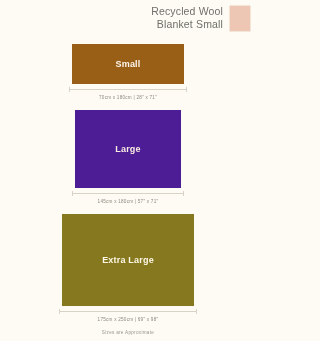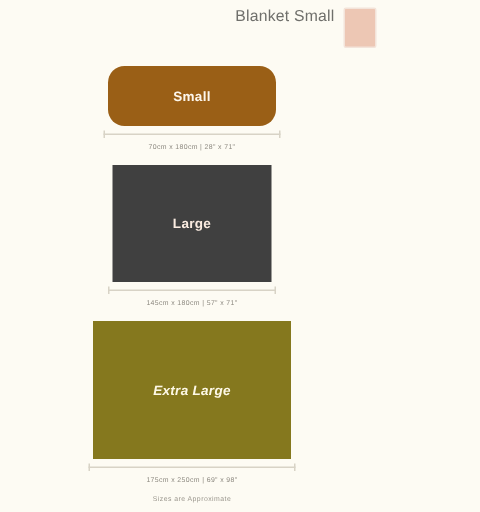--- a/index.html
+++ b/index.html
@@ -139,52 +139,53 @@
     white-space: nowrap;
   }
 </style>
 </head>
 <body>
 
 <div class="page">
 
   <div class="header">
     <div class="header-title">
+      <span class="line">Recycled Wool</span>
       <span class="line">Blanket Small</span>
     </div>
     <div class="swatch"></div>
   </div>
 
   <div class="blocks">
 
     <div class="size-item" style="margin-top:4px;">
-      <div class="swatch-rect" style="width:112px;height:40px;background:#9a5f16;border-radius:11px;">
+      <div class="swatch-rect" style="width:112px;height:40px;background:#9a5f16;">
         <span class="swatch-label" style="color:#fdf6ec;">Small</span>
       </div>
       <div class="measure" style="width:118px;">
         <span class="tick left"></span>
         <span class="tick right"></span>
       </div>
       <div class="caption">70cm x 180cm | 28" x 71"</div>
     </div>
 
     <div class="size-item" style="margin-top:10px;">
-      <div class="swatch-rect" style="width:106px;height:78px;background:#404040;">
+      <div class="swatch-rect" style="width:106px;height:78px;background:#4c1d95;">
         <span class="swatch-label" style="color:#fbece1;">Large</span>
       </div>
       <div class="measure" style="width:112px;">
         <span class="tick left"></span>
         <span class="tick right"></span>
       </div>
       <div class="caption">145cm x 180cm | 57" x 71"</div>
     </div>
 
     <div class="size-item" style="margin-top:10px;">
       <div class="swatch-rect" style="width:132px;height:92px;background:#85781e;">
-        <span class="swatch-label" style="color:#fdf8e6;font-style:italic;">Extra Large</span>
+        <span class="swatch-label" style="color:#fdf8e6;">Extra Large</span>
       </div>
       <div class="measure" style="width:138px;">
         <span class="tick left"></span>
         <span class="tick right"></span>
       </div>
       <div class="caption">175cm x 250cm | 69" x 98"</div>
     </div>
 
     <div class="footnote">Sizes are Approximate</div>
 

